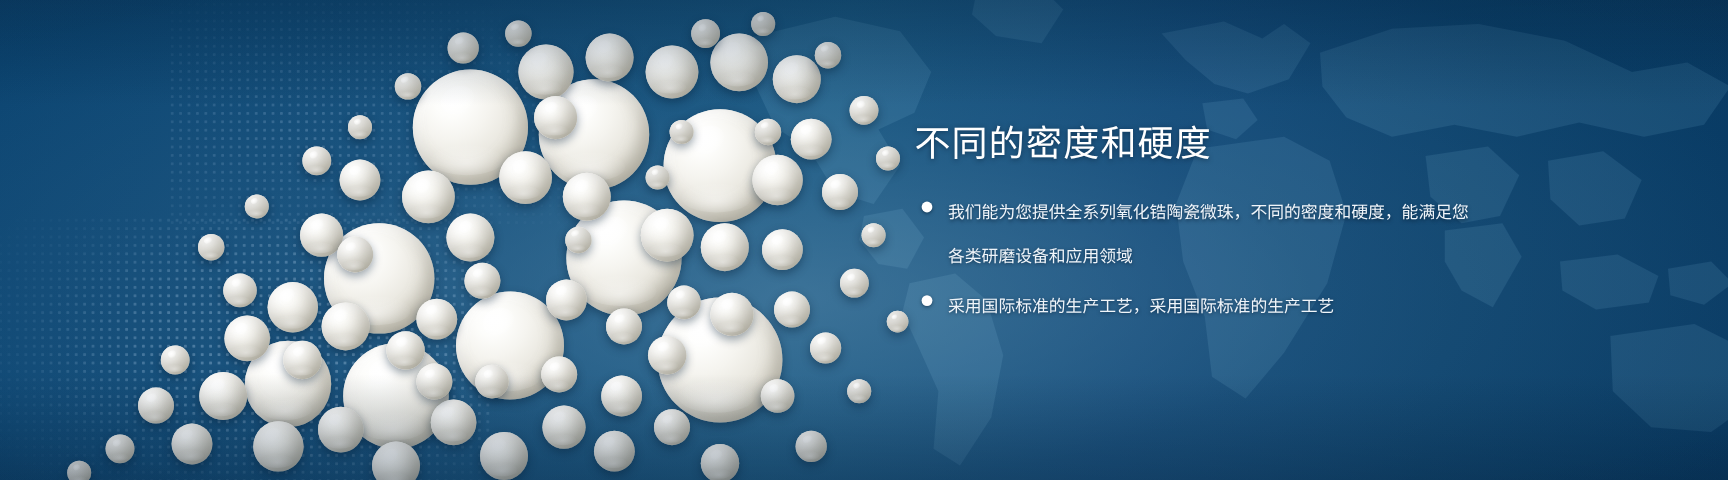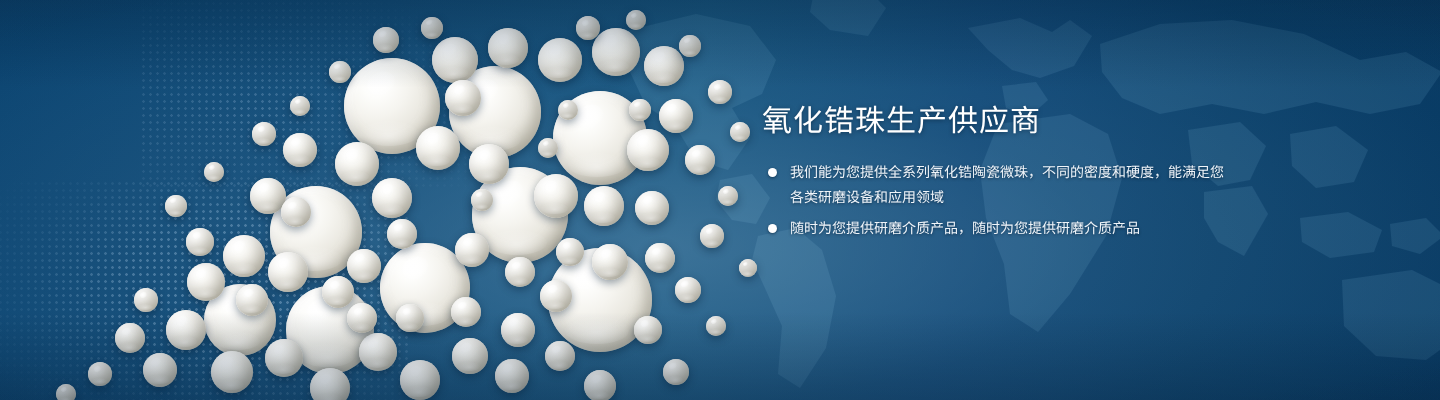--- a/index.html
+++ b/index.html
@@ -111,21 +111,21 @@
   }
   .points{
     list-style:none;
     margin:0;padding:0;
   }
   .point{
     position:relative;
     padding-left:28px;
     margin-bottom:6px;
     font-size:14px;
-    line-height:25px;
+    line-height:36px;
     color:#f0f5fa;
     text-shadow:0 1px 3px rgba(2,22,42,0.6);
   }
   .point:last-child{margin-bottom:0;}
   .dot{
     position:absolute;
     left:6px;top:8px;
     width:9px;height:9px;
     border-radius:50%;
     background:#ffffff;
@@ -256,26 +256,26 @@
       <div class="bead" style="width: 20px; height: 20px; left: 706px; top: 316px;"></div>
       <div class="bead" style="width: 22px; height: 22px; left: 629px; top: 99px;"></div>
       <div class="bead" style="width: 20px; height: 20px; left: 558px; top: 100px;"></div>
       <div class="bead" style="width: 22px; height: 22px; left: 471px; top: 189px;"></div>
       <div class="bead" style="width: 20px; height: 20px; left: 538px; top: 138px;"></div>
     </div>
 
   <div class="bg-vignette"></div>
 
   <div class="copy">
-    <h1 class="headline">氧化锆珠生产供应商</h1>
+    <h1 class="headline">不同的密度和硬度</h1>
     <ul class="points">
       <li class="point">
         <span class="dot"></span>
         <span>我们能为您提供全系列氧化锆陶瓷微珠，不同的密度和硬度，能满足您各类研磨设备和应用领域</span>
       </li>
       <li class="point">
         <span class="dot"></span>
-        <span>随时为您提供研磨介质产品，随时为您提供研磨介质产品</span>
+        <span>采用国际标准的生产工艺，采用国际标准的生产工艺</span>
       </li>
     </ul>
   </div>
 
 </div>
 
 </body></html>

